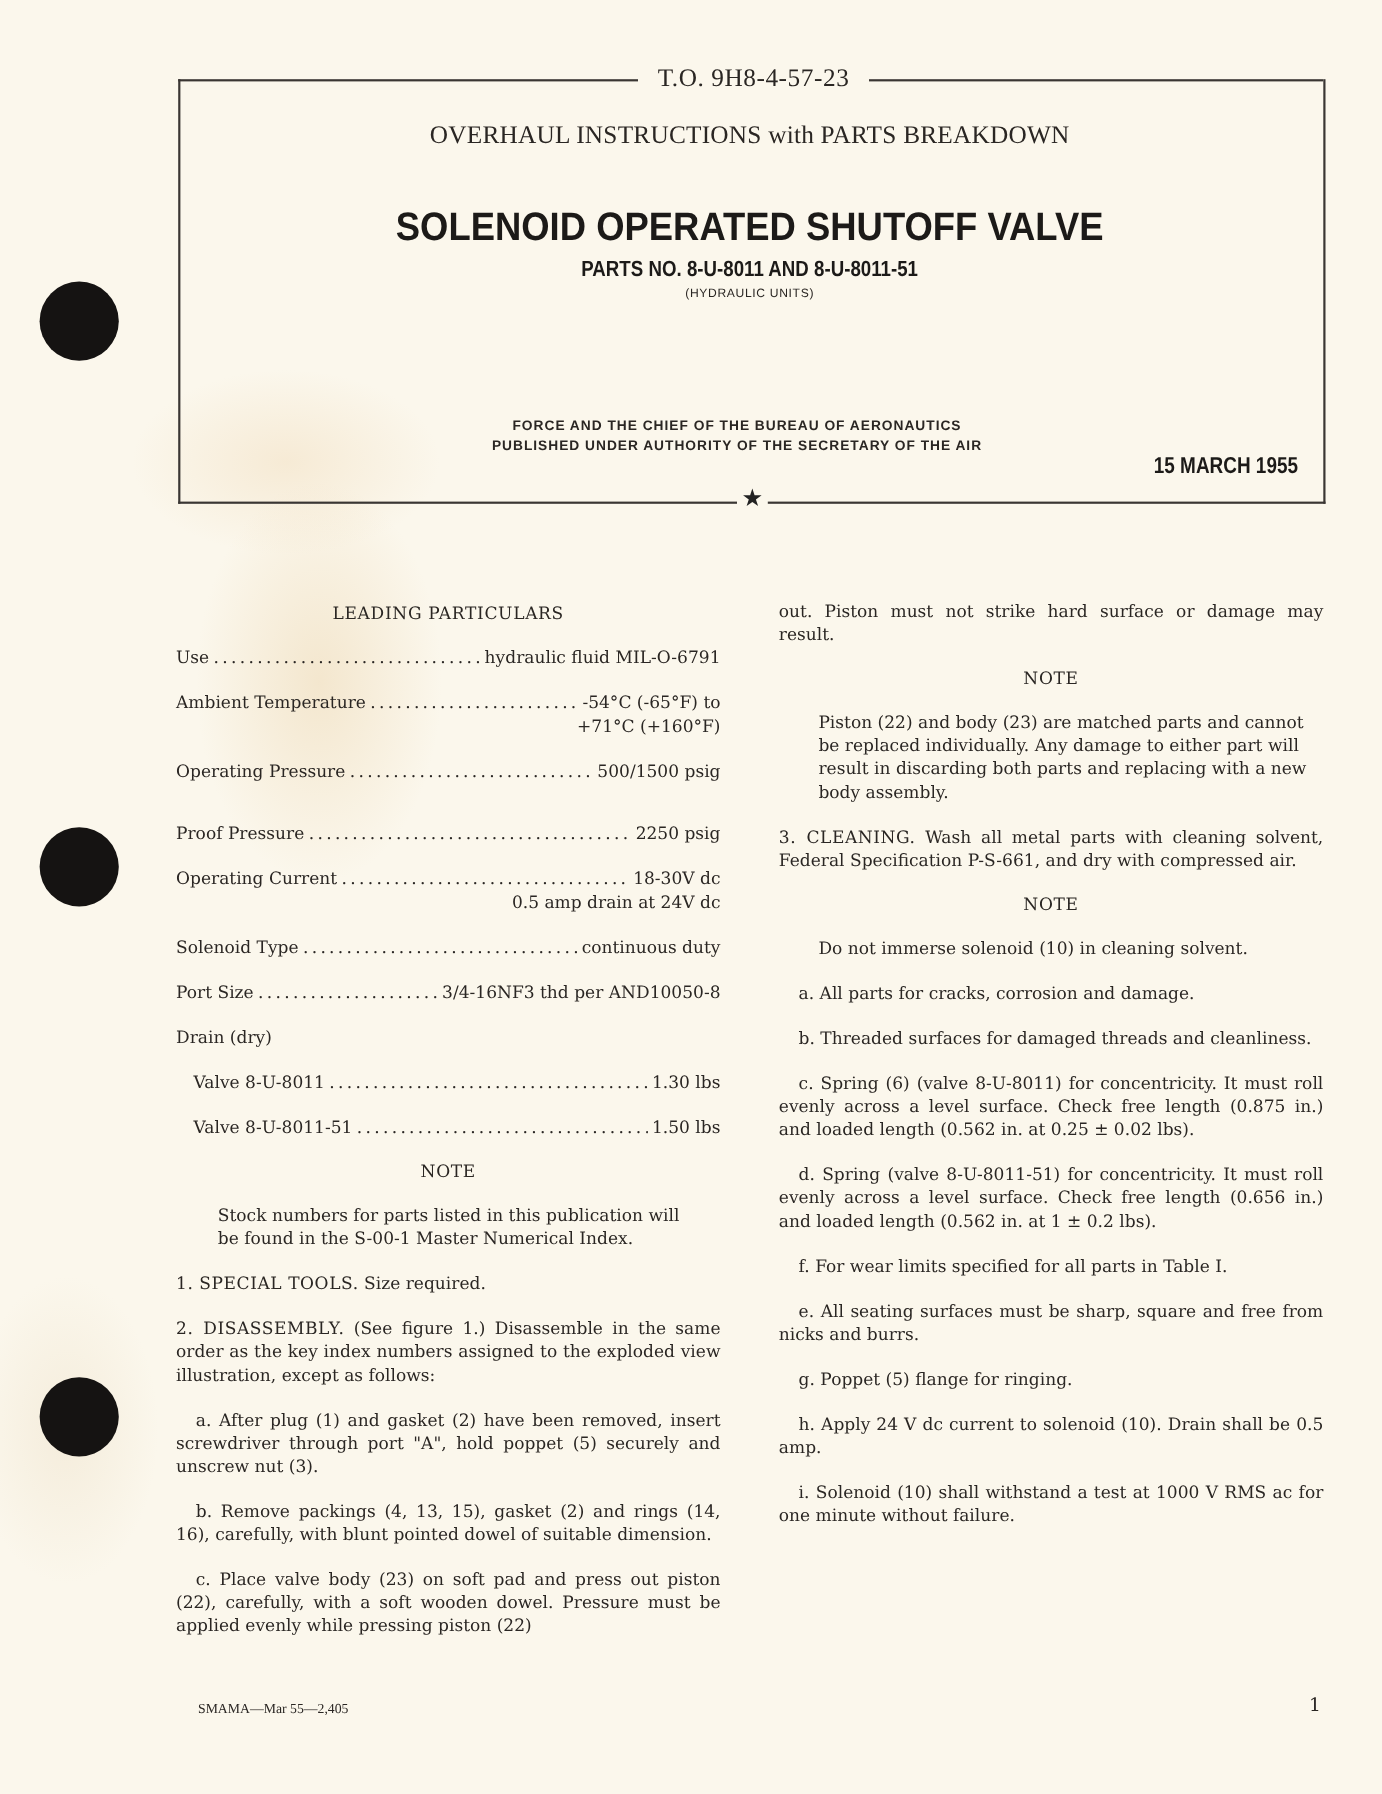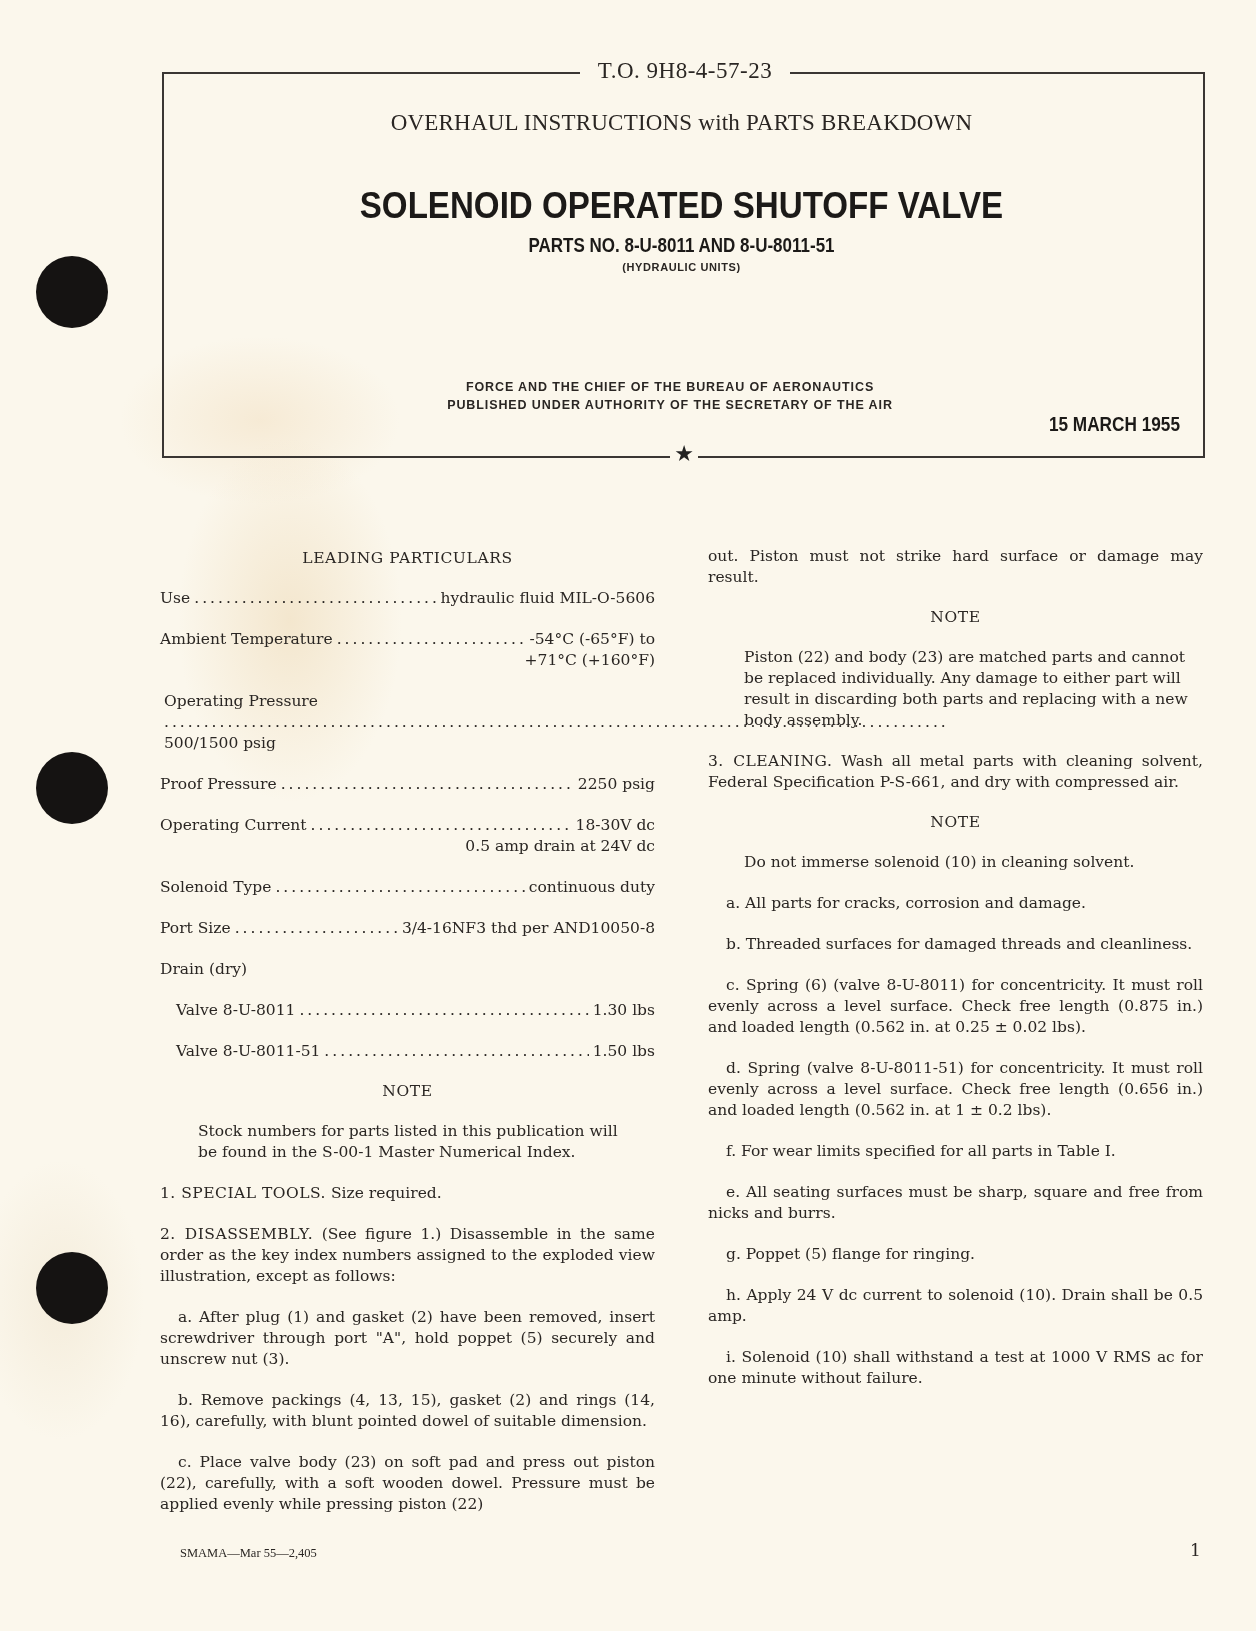--- a/index.html
+++ b/index.html
@@ -54,21 +54,21 @@
     font-family: "Liberation Sans", sans-serif; font-weight: bold; font-size: 36px;
     transform: scaleX(0.92); transform-origin: center; color: #1c1a18;
   }
   .parts-no {
     position: absolute; left: 162px; top: 234px; width: 1039px; text-align: center;
     font-family: "Liberation Sans", sans-serif; font-size: 20px; font-weight: bold;
     transform: scaleX(0.85); transform-origin: center; color: #1c1a18;
   }
   .hydraulic {
     position: absolute; left: 162px; top: 261px; width: 1039px; text-align: center;
-    font-family: "Liberation Sans", sans-serif; font-size: 11px; font-weight: bold;
+    font-family: "Liberation Sans", sans-serif; font-size: 11px; font-weight: normal;
     letter-spacing: 0.6px;
   }
   .authority {
     position: absolute; left: 420px; top: 378px; width: 500px; text-align: center;
     font-family: "Liberation Sans", sans-serif; font-size: 12.5px; font-weight: bold;
     line-height: 18px; letter-spacing: 0.9px; color: #2a2623;
   }
   .pub-date {
     position: absolute; left: 1000px; top: 412px; width: 180px; text-align: right;
     font-family: "Liberation Sans", sans-serif; font-size: 21px; font-weight: bold;
@@ -130,31 +130,31 @@
 </div>
 <div class="pub-date">15 MARCH 1955</div>
 <div class="star">★</div>
 
 <div class="col col-left">
   <div class="heading-center" style="margin-bottom:19px;">LEADING PARTICULARS</div>
 
   <div class="spec-row" style="margin-bottom:20px;">
     <span class="label">Use</span>
       <span class="dots"></span>
-      <span class="value">hydraulic fluid MIL-O-5606</span>
+      <span class="value">hydraulic fluid MIL-O-6791</span>
   </div>
 
   <div class="spec-row">
     <span class="label">Ambient Temperature</span>
       <span class="dots"></span>
       <span class="value">-54°C (-65°F) to</span>
   </div>
   <div class="spec-cont" style="margin-bottom:20px;">+71°C (+160°F)</div>
 
-  <div class="spec-row" style="margin-bottom:20px;flex-direction:column;">
+  <div class="spec-row" style="margin-bottom:36px;">
     <span class="label">Operating Pressure</span>
       <span class="dots"></span>
       <span class="value">500/1500 psig</span>
   </div>
 
   <div class="spec-row" style="margin-bottom:20px;">
     <span class="label">Proof Pressure</span>
       <span class="dots"></span>
       <span class="value">2250 psig</span>
   </div>

